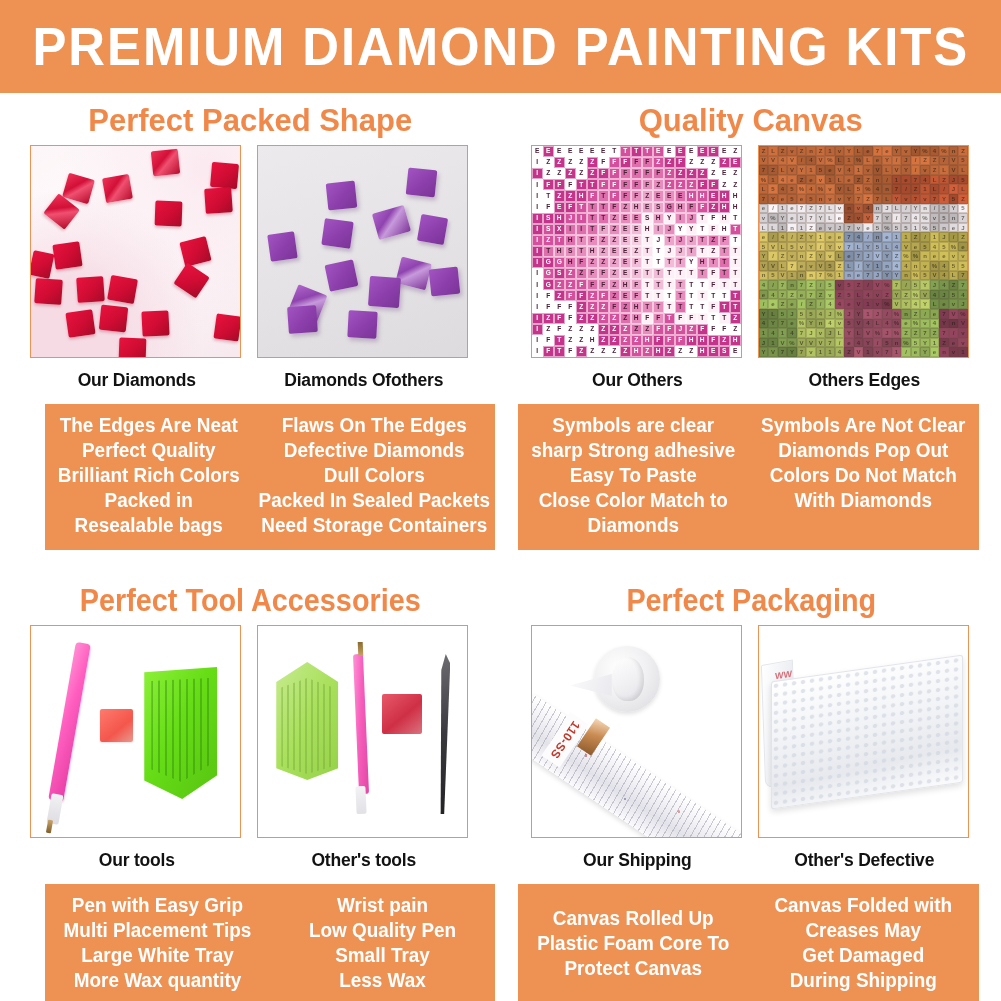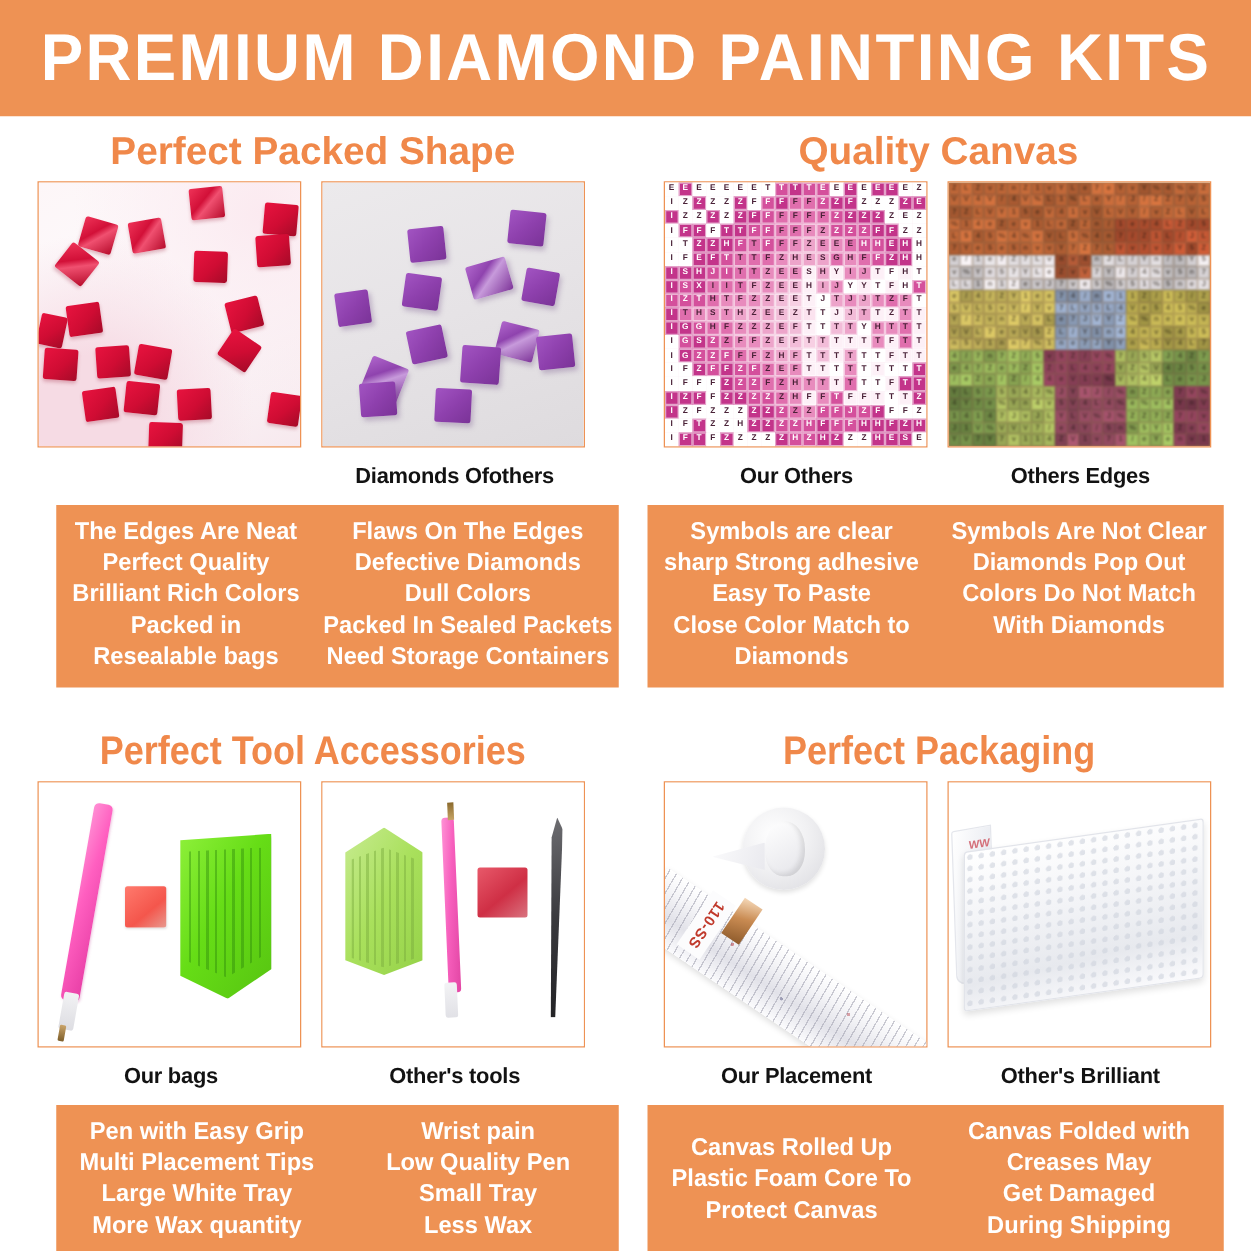--- a/index.html
+++ b/index.html
@@ -317,20 +317,21 @@
                 <div class="d rd" style="left:2%;top:63%;width:13%;height:12%;transform:rotate(4deg);"></div>
                 <div class="d rd" style="left:22%;top:62%;width:13%;height:12%;transform:rotate(-4deg);"></div>
                 <div class="d rd" style="left:37%;top:62%;width:13%;height:12%;transform:rotate(10deg);"></div>
                 <div class="d rd" style="left:17%;top:78%;width:13%;height:12%;transform:rotate(-8deg);"></div>
                 <div class="d rd" style="left:33%;top:76%;width:13%;height:12%;transform:rotate(6deg);"></div>
                 <div class="d rd" style="left:53%;top:78%;width:13%;height:12%;transform:rotate(-3deg);"></div>
                 <div class="d rd" style="left:88%;top:80%;width:12%;height:12%;transform:rotate(8deg);"></div>
                 <div class="d rd" style="left:42%;top:91%;width:13%;height:11%;transform:rotate(2deg);"></div>
               </div>
             </div>
+            <div class="caption">Our Diamonds</div>
           </div>
           <div class="cell">
             <div class="imgframe">
               <div class="art-purpdia">
                 <div class="d pd" style="left:33%;top:17%;width:14%;height:13%;transform:rotate(-6deg);"></div>
                 <div class="d pd" style="left:71%;top:11%;width:14%;height:13%;transform:rotate(6deg);"></div>
                 <div class="d pd f" style="left:56%;top:30%;width:16%;height:13%;transform:rotate(-16deg);"></div>
                 <div class="d pd" style="left:77%;top:33%;width:13%;height:13%;transform:rotate(10deg);"></div>
                 <div class="d pd" style="left:31%;top:35%;width:14%;height:13%;transform:rotate(8deg);"></div>
                 <div class="d pd" style="left:5%;top:41%;width:13%;height:13%;transform:rotate(-8deg);"></div>
@@ -1258,21 +1259,21 @@
             <div class="imgframe">
               <div class="art-ourtools">
                 <div class="pen-pink"></div>
                 <div class="pen-tip"></div>
                 <div class="pen-needle"></div>
                 <div class="wax-pink"></div>
                 <div class="tray-green"></div>
                 <div class="tray-lines"></div>
               </div>
             </div>
-            <div class="caption">Our bags</div>
+            <div class="caption">Our tools</div>
           </div>
           <div class="cell">
             <div class="imgframe">
               <div class="art-othertools">
                 <div class="tray2"></div>
                 <div class="tray2-lines"></div>
                 <div class="pen2"></div>
                 <div class="pen2-tip"></div>
                 <div class="pen2-needle"></div>
                 <div class="wax2"></div>
@@ -1308,33 +1309,33 @@
                 <div class="cap-tail"></div>
                 <div class="cap-inner"></div>
                 <div class="tube"></div>
                 <div class="tube-speck"></div>
                 <div class="tube-photo"></div>
                 <div class="tube-label">
                   <span>110-SS</span>
                 </div>
               </div>
             </div>
-            <div class="caption">Our Placement</div>
+            <div class="caption">Our Shipping</div>
           </div>
           <div class="cell">
             <div class="imgframe">
               <div class="art-mailer">
                 <div class="mailer-peek"></div>
                 <div class="mailer-peek2"></div>
                 <div class="mailer-flap"></div>
                 <div class="mailer"></div>
                 <div class="mailer-mark">WW</div>
               </div>
             </div>
-            <div class="caption">Other's Brilliant</div>
+            <div class="caption">Other's Defective</div>
           </div>
         </div>
         <div class="textbox tb-right">
           <div class="tb-col" style="padding-top:22px;">
             <div>Canvas Rolled Up</div>
             <div>Plastic Foam Core To</div>
             <div>Protect Canvas</div>
           </div>
           <div class="tb-col">
             <div>Canvas Folded with</div>

